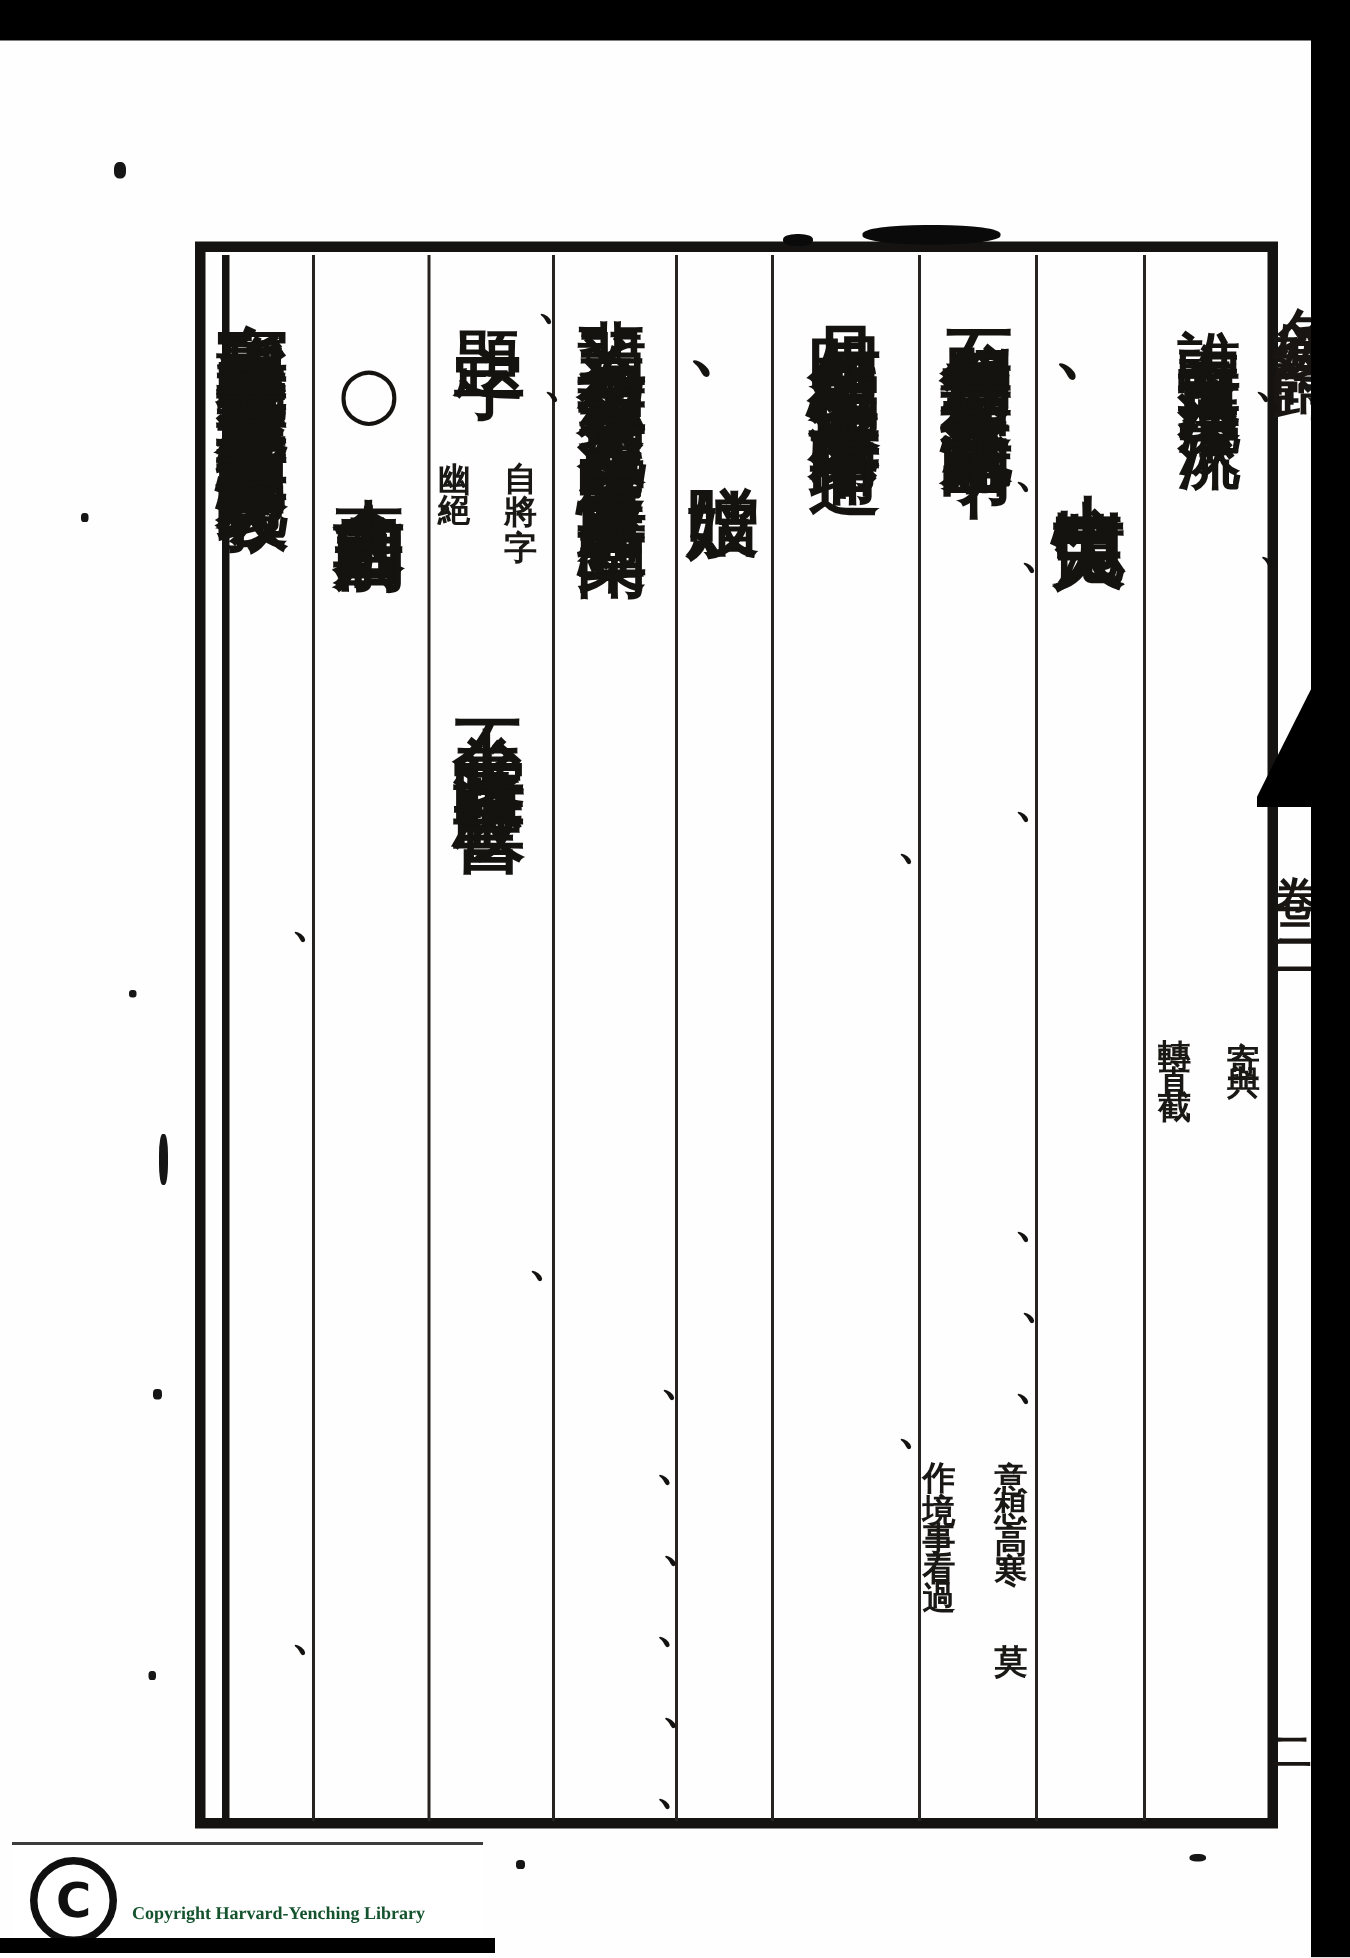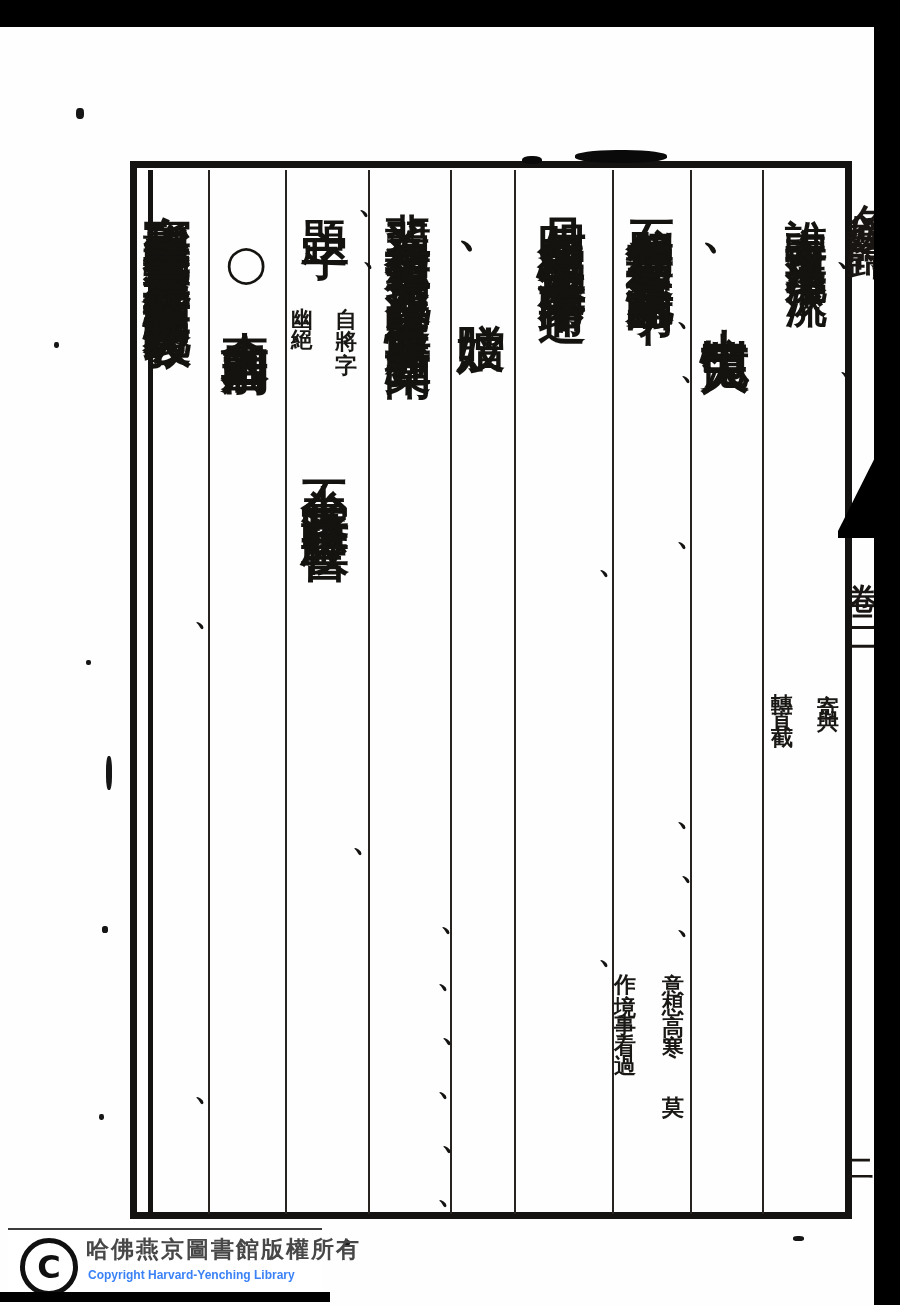--- a/index.html
+++ b/index.html
@@ -27,22 +27,22 @@
   .speck{position:absolute;background:#161616;border-radius:40%;}
   
   .cbox{position:absolute;left:8px;top:1228px;width:314px;height:66px;background:#fff;
         border-top:2px solid #3c3c3c;}
   .cbar{position:absolute;left:0;top:1292px;width:330px;height:10px;background:#000;}
   .ccircle{position:absolute;left:20px;top:1238px;width:48px;height:48px;border:5px solid #101010;
            border-radius:50%;display:flex;align-items:center;justify-content:center;
            font-size:32px;font-weight:bold;color:#101010;font-family:"DejaVu Sans","Liberation Sans",sans-serif;}
   .ccn{position:absolute;left:86px;top:1234px;font-size:23px;font-weight:bold;color:#474747;
        letter-spacing:2px;font-family:"DejaVu Serif","Liberation Serif",serif;}
-  .cen{position:absolute;left:88px;top:1268px;font-size:12px;font-weight:bold;color:#3b82f6;
-       font-family:Liberation Sans, sans-serif;}
+  .cen{position:absolute;left:88px;top:1268px;font-size:12px;font-weight:bold;color:#14532d;
+       font-family:Liberation Serif, serif;}
   .gutter-t{position:absolute;left:848px;writing-mode:vertical-rl;text-orientation:upright;
             line-height:1;font-weight:bold;color:#181512;white-space:nowrap;}
 </style>
 </head>
 <body>
 
 <div class="page">
 
   <div class="bar-top"></div>
 
@@ -121,17 +121,16 @@
   <div class="speck" style="left:54px;top:342px;width:5px;height:6px;"></div>
   <div class="speck" style="left:86px;top:660px;width:5px;height:5px;"></div>
   <div class="speck" style="left:106px;top:756px;width:6px;height:34px;"></div>
   <div class="speck" style="left:102px;top:926px;width:6px;height:7px;"></div>
   <div class="speck" style="left:99px;top:1114px;width:5px;height:6px;"></div>
   <div class="speck" style="left:344px;top:1240px;width:6px;height:6px;"></div>
   <div class="speck" style="left:793px;top:1236px;width:11px;height:5px;"></div>
 
   <div class="cbox"></div>
   <div class="ccircle">C</div>
-  <div class="ccn">哈佛燕京圖書館版權所有</div>
   <div class="cen">Copyright Harvard-Yenching Library</div>
   <div class="cbar"></div>
 
 </div>
 
 </body></html>

